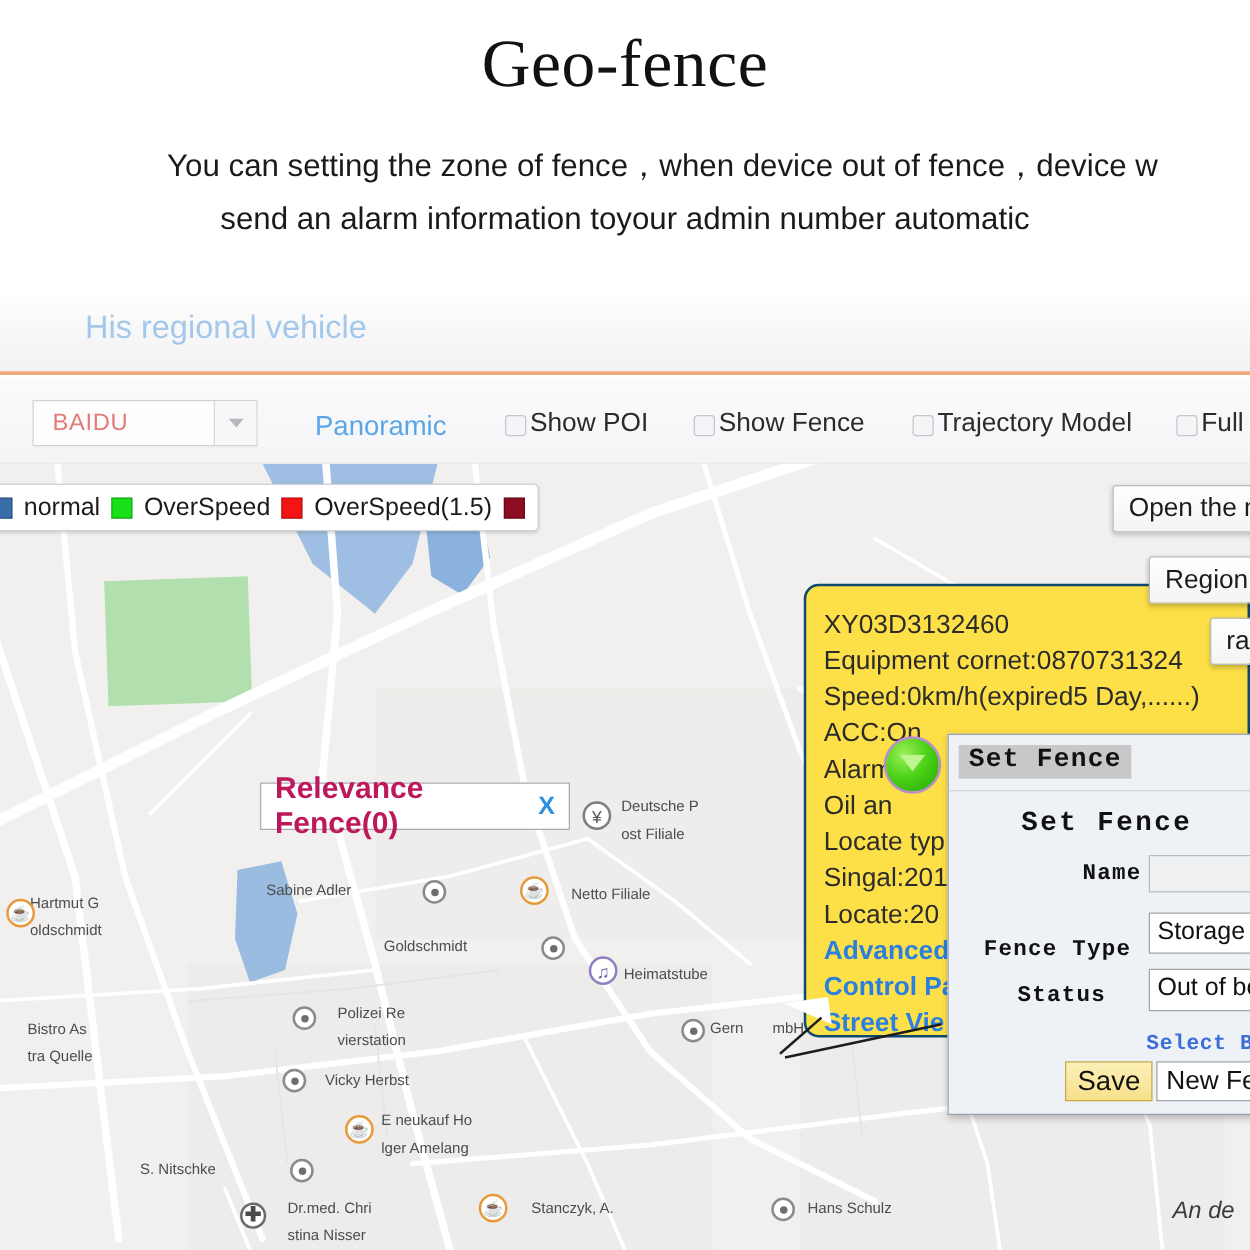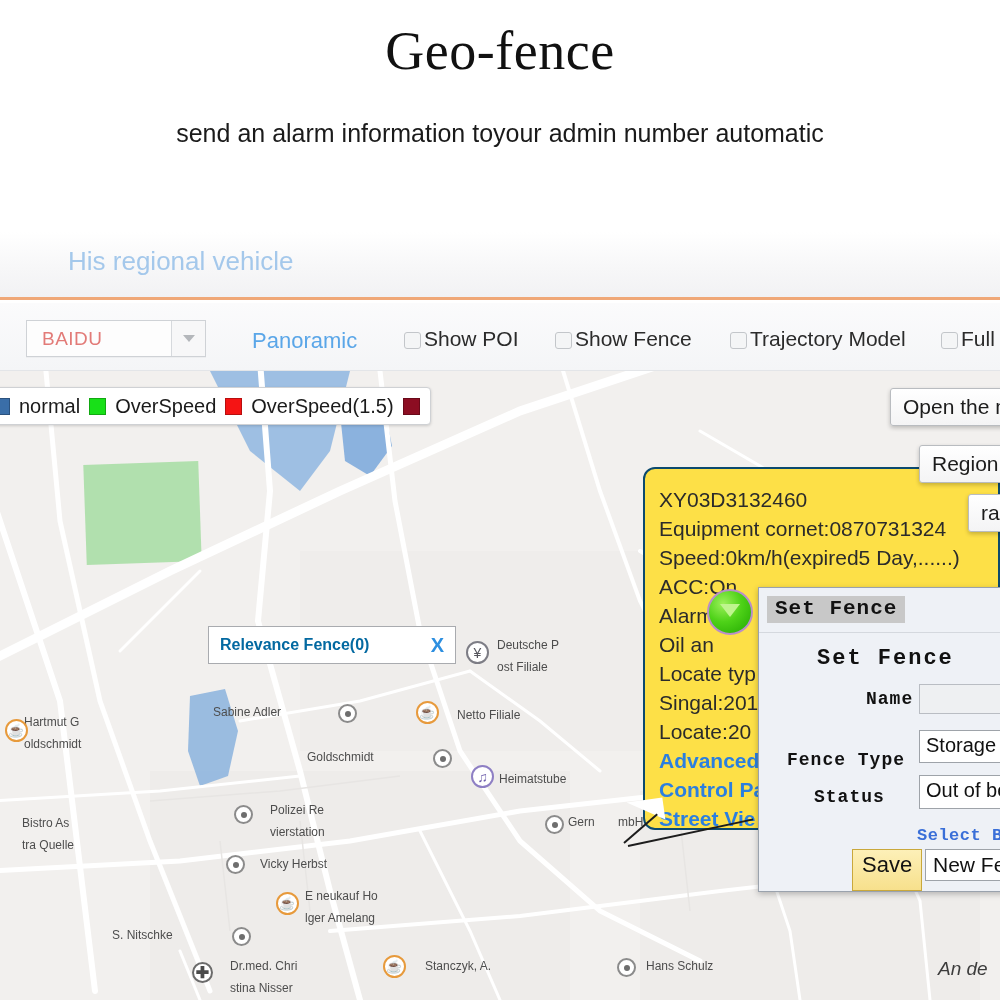--- a/index.html
+++ b/index.html
@@ -161,21 +161,21 @@
 
   
   .relev {
     position: absolute; left: 208px; top: 626px;
     width: 248px; height: 38px;
     background: #ffffff; border: 1px solid #a9abaf;
     display: flex; align-items: center; justify-content: space-between;
     padding: 0 11px;
     z-index: 25;
   }
-  .relev .t { font-size: 16px; color: #0369a1; font-weight: bold; }
+  .relev .t { font-size: 24px; color: #be185d; font-weight: bold; }
   .relev .x { font-size: 20px; color: #2d8fe0; font-weight: bold; cursor: pointer; }
 
   
   .rbtn {
     position: absolute;
     background: linear-gradient(180deg,#ffffff,#f4f4f5);
     border: 1px solid #b9bcc0; border-radius: 3px;
     font-size: 21px; color: #1c1c1c;
     padding: 6px 12px; white-space: nowrap;
     box-shadow: 0 2px 4px rgba(0,0,0,.22);
@@ -292,21 +292,21 @@
     position: absolute; left: 158px; top: 238px;
     font-family: "Liberation Mono", monospace;
     font-size: 17px; font-weight: bold; color: #3a6fd8; letter-spacing: .5px;
     white-space: nowrap;
   }
   .dlg-save {
     position: absolute; left: 93px; top: 261px;
     background: linear-gradient(180deg,#fdf0b8,#f7e08c);
     border: 1px solid #c9a83c;
     font-size: 22px; color: #111;
-    padding: 2px 9px 12px 9px;
+    padding: 2px 9px 2px 9px;
     font-family: "Liberation Sans", sans-serif;
   }
   .dlg-newfence {
     position: absolute; left: 166px; top: 261px;
     background: #ffffff; border: 1px solid #9ea3a9;
     font-size: 21px; color: #111;
     padding: 3px 7px; white-space: nowrap; overflow: hidden;
     width: 90px;
     font-family: "Liberation Sans", sans-serif;
   }
@@ -316,20 +316,21 @@
   }
 </style>
 </head>
 <body>
 
 <div id="page">
 
   <div class="slide-head">
     <div class="slide-title">Geo-fence</div>
     <div class="slide-sub">
+      <span>You can setting the zone of fence，when device out of fence，device w</span>
       <span class="l2">send an alarm information toyour admin number automatic</span>
     </div>
   </div>
 
   <div class="app-band">
     <div class="app-band-title">His regional vehicle</div>
   </div>
 
   <div class="toolbar"></div>
 

